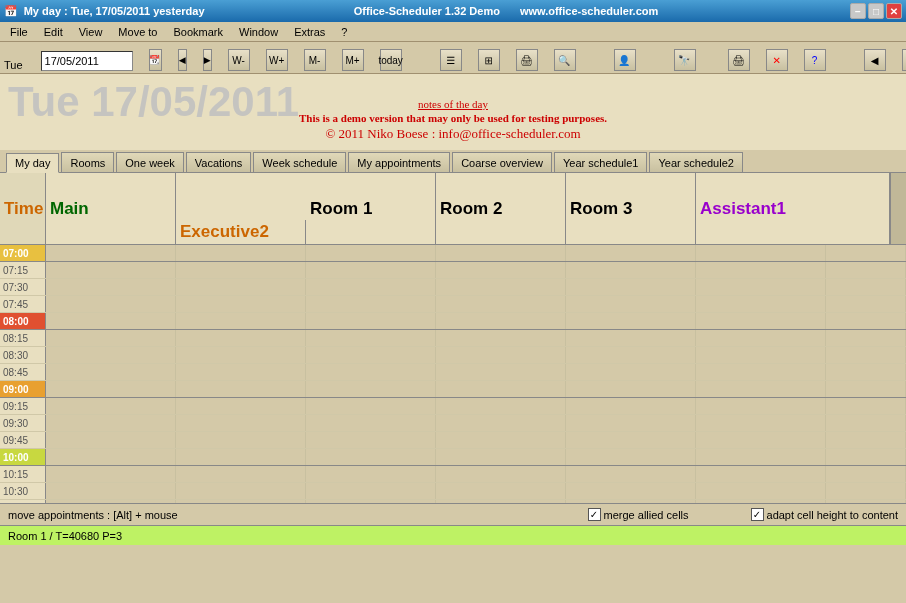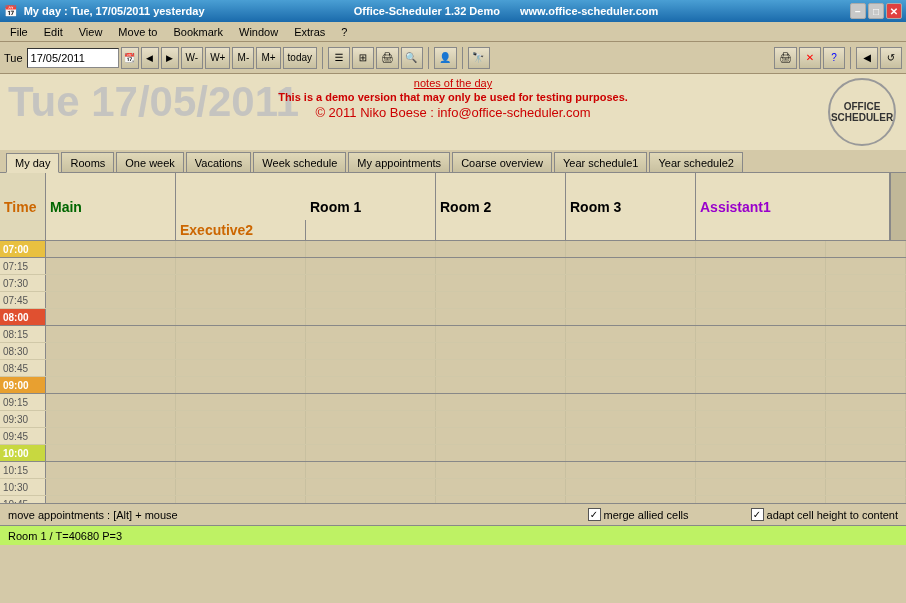--- a/index.html
+++ b/index.html
@@ -38,24 +38,24 @@
       gap: 4px;
       font-size: 11px;
     }
     .menu-item { padding: 1px 6px; cursor: pointer; }
 
     
     #toolbar {
       background: #d4c9a8;
       height: 32px;
       display: flex;
-      align-items: center;
+      align-items: flex-end;
       padding: 2px 4px;
       border-bottom: 1px solid #a09070;
-      gap: 2px;
+      gap: 16px;
     }
     .tb-label { font-size: 11px; margin-right: 2px; }
     .tb-input {
       border: 1px inset #888;
       background: white;
       height: 20px;
       padding: 1px 3px;
       font-size: 11px;
       width: 80px;
     }
@@ -165,21 +165,21 @@
 
     #schedule-header {
       display: flex;
       background: #e8dfc0;
       border-bottom: 1px solid #888;
       min-height: 20px;
     }
     .col-header {
       border-right: 1px solid #888;
       padding: 2px 4px;
-      font-size: 14px;
+      font-size: 17px;
       font-weight: bold;
       display: flex; align-items: center;
     }
     .col-time-h { width: 46px; min-width: 46px; background: #e0d8b8; color: #cc6600; }
     .col-main-h { width: 130px; min-width: 130px; color: #006600; }
     .col-exec2-h { width: 130px; min-width: 130px; color: #cc6600; margin-top: 47px; }
     .col-room1-h { width: 130px; min-width: 130px; }
     .col-room2-h { width: 130px; min-width: 130px; }
     .col-room3-h { width: 130px; min-width: 130px; }
     .col-asst1-h { flex: 1; color: #9900cc; }
@@ -295,28 +295,24 @@
   <div class="tb-btn">🖨</div>
   <div class="tb-btn" style="color:red;">✕</div>
   <div class="tb-btn" style="color:blue;">?</div>
   <div class="tb-separator"></div>
   <div class="tb-btn">◀</div>
   <div class="tb-btn">↺</div>
 </div>
 
 <div id="header-area" style="height:76px;">
   <div id="date-display">Tue 17/05/2011</div>
-  <div style="position:absolute; left:50%; transform:translateX(-50%); text-align:center; top:3px;">
+  <div style="position:absolute; left:50%; transform:translateX(-50%); text-align:center; top:24px;font-family:Liberation Serif, serif;">
     <span id="notes-link">notes of the day</span>
     <div id="demo-warning" style="color:#cc0000;font-size:11px;font-weight:bold;margin-bottom:2px;">This is a demo version that may only be used for testing purposes.</div>
     <div id="copyright" style="color:#cc0000;font-size:13px;">© 2011 Niko Boese : info@office-scheduler.com</div>
-  </div>
-  <div id="office-logo" style="position:absolute;right:10px;top:4px;border:2px solid #999;border-radius:50%;width:68px;height:68px;display:flex;flex-direction:column;align-items:center;justify-content:center;background:#e8dfc0;font-size:10px;font-weight:bold;color:#333;text-align:center;">
-    <span>OFFICE</span>
-    <span>SCHEDULER</span>
   </div>
 </div>
 
 <div id="tabs-bar">
   <div class="tab active">My day</div>
   <div class="tab">Rooms</div>
   <div class="tab">One week</div>
   <div class="tab">Vacations</div>
   <div class="tab">Week schedule</div>
   <div class="tab">My appointments</div>

